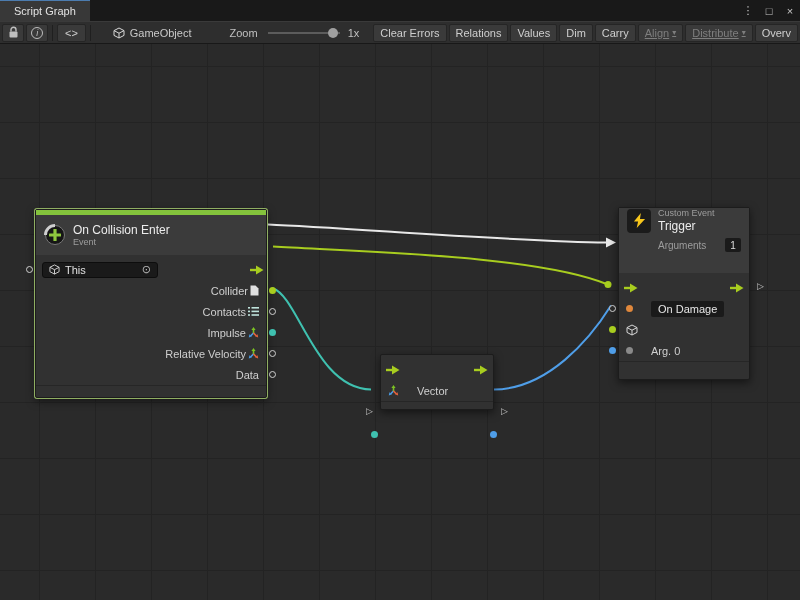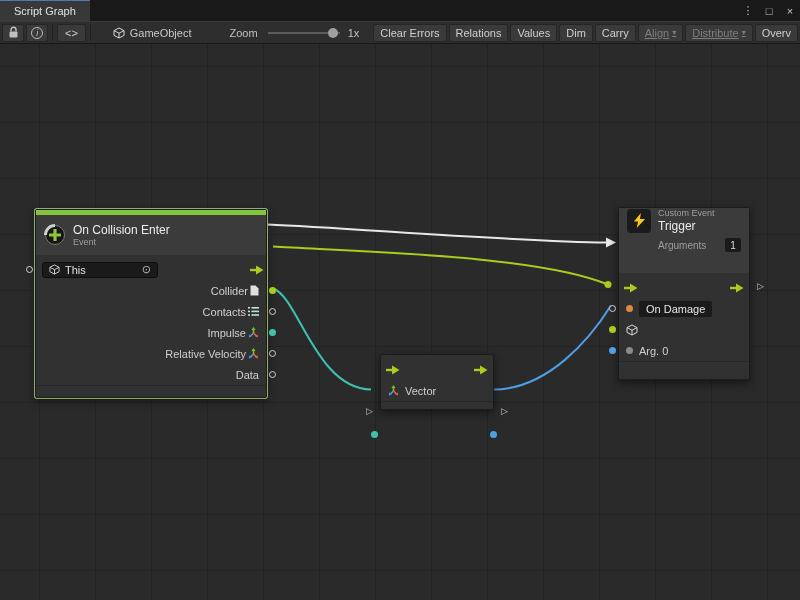--- a/index.html
+++ b/index.html
@@ -77,21 +77,21 @@
   #node-collision .node-footer { height:12px; }
   #node-magnitude { left:380px; top:310px; width:114px; }
   #node-magnitude .node-header { height:44px; }
   #node-magnitude .node-footer { height:8px; }
   #node-trigger { left:618px; top:163px; width:132px; }
   #node-trigger .ce-header { height:65px; background:#3b3b3b; }
   #node-trigger .ce-top { display:flex; align-items:center; gap:7px; padding:0 8px; }
   #node-trigger .args-row { display:flex; align-items:center; justify-content:space-between; margin:5px 8px 0 39px; }
   #node-trigger .node-footer { height:18px; }
   .row.between { justify-content:space-between; padding:0 5px; }
-  .row.inset { padding-left:7px; gap:6px; }
+  .row.inset { padding-left:7px; gap:18px; }
 </style>
 </head>
 <body>
 
 <div class="titlebar">
   <div class="tab">
     <span>Script Graph</span>
   </div>
   <div class="win-icons">
     <span class="wicon">⋮</span>

